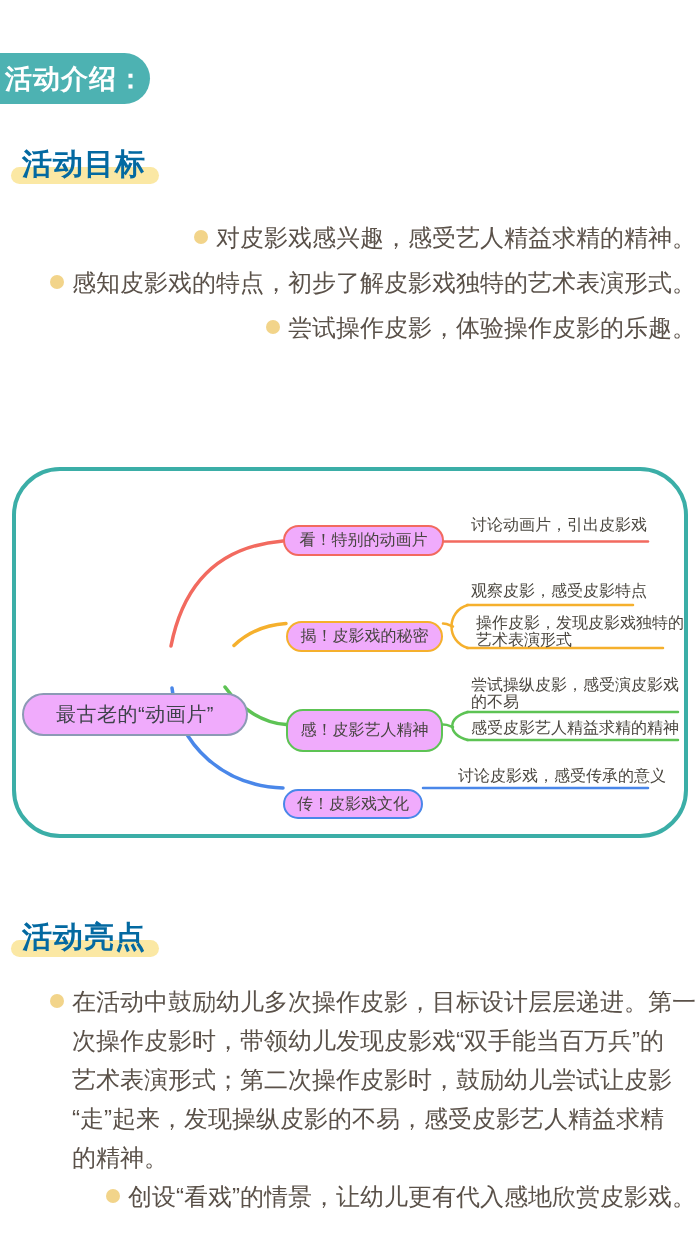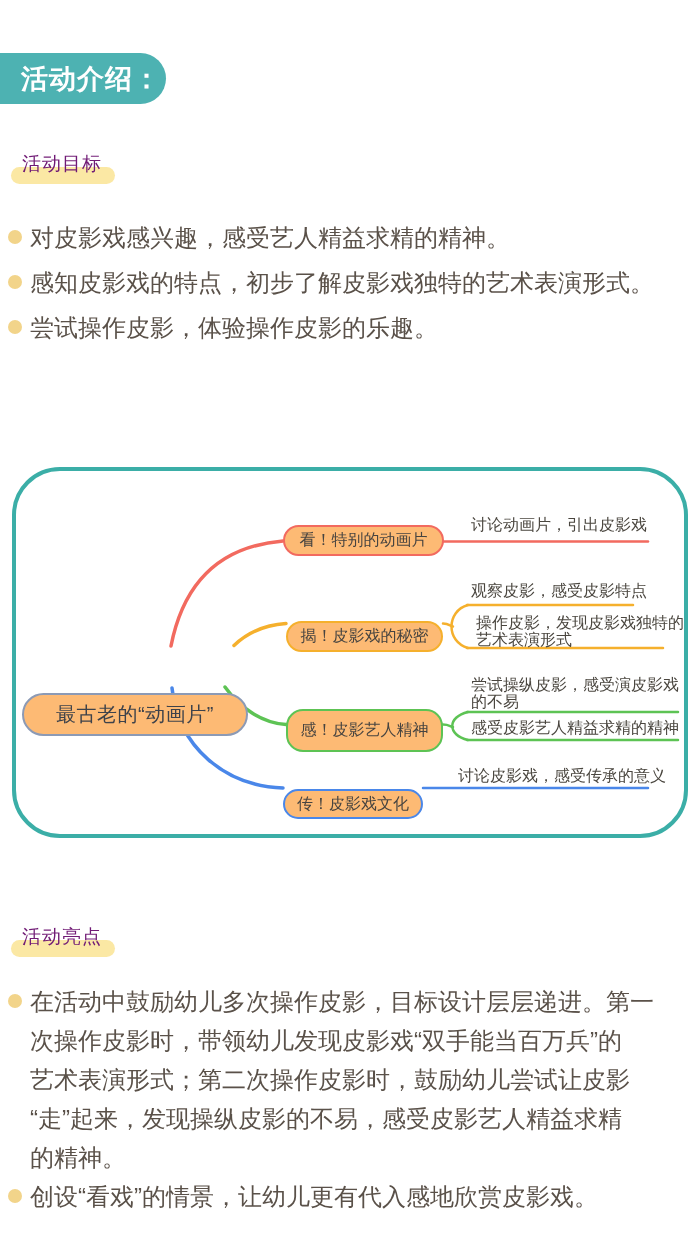--- a/index.html
+++ b/index.html
@@ -5,41 +5,41 @@
   html,body{margin:0;padding:0;background:#ffffff;}
   #page{
     position:relative;width:700px;height:1242px;background:#ffffff;overflow:hidden;
     font-family:"Liberation Sans","DejaVu Sans",sans-serif;
   }
   
   .badge{
     position:absolute;left:0;top:53px;width:150px;height:51px;
     border-radius:0 26px 26px 0;
     display:flex;align-items:center;justify-content:center;
-    color:#ffffff;font-size:27px;font-weight:700;letter-spacing:1px;padding-left:16px;
+    color:#ffffff;font-size:27px;font-weight:700;letter-spacing:1px;
   }
   
-  .section-title{position:absolute;font-size:19px;font-weight:400;color:#701a75;line-height:36px;}
+  .section-title{position:absolute;font-size:30px;font-weight:700;color:#0369a1;line-height:36px;}
   .section-title .hl{position:absolute;left:-11px;right:-13px;bottom:-2px;height:17px;border-radius:9px;z-index:0;}
   .section-title .txt{position:relative;z-index:1;letter-spacing:1px;}
   
   .blist{position:absolute;left:8px;width:688px;color:#5A5149;font-size:24px;}
-  .blist .item{display:flex;align-items:flex-start;}
+  .blist .item{display:flex;align-items:flex-start;justify-content:flex-end;}
   .dot{flex:0 0 14px;width:14px;height:14px;border-radius:50%;margin-right:8px;}
   .goals-list .item-text{line-height:45px;}
   .goals-list .dot{margin-top:15px;}
   .hl-list .item-text{line-height:39px;}
   .hl-list .dot{margin-top:12px;}
   .item-text{white-space:pre-line;}
   
   .mindmap{position:absolute;left:12px;top:467px;width:676px;height:371px;}
   .mm-frame{position:absolute;inset:0;border:4px solid #3BAEA7;border-radius:48px;box-sizing:border-box;background:#ffffff;z-index:0;}
   .mindmap svg{position:absolute;left:0;top:0;z-index:1;}
   .mm-node{
-    position:absolute;background:#fdba74;border:2px solid #999;border-radius:17px;
+    position:absolute;background:#f0abfc;border:2px solid #999;border-radius:17px;
     display:flex;align-items:center;justify-content:center;
     font-size:16px;color:#474440;box-sizing:border-box;z-index:2;white-space:nowrap;
   }
   .mm-root{font-size:20px;border-width:2.5px;border-radius:22px;color:#3E424A;letter-spacing:0.5px;}
   .mm-leaf{position:absolute;font-size:16px;line-height:17px;color:#4A463F;white-space:pre-line;z-index:2;}
 </style>
 </head>
 <body>
 
 <div id="page">

